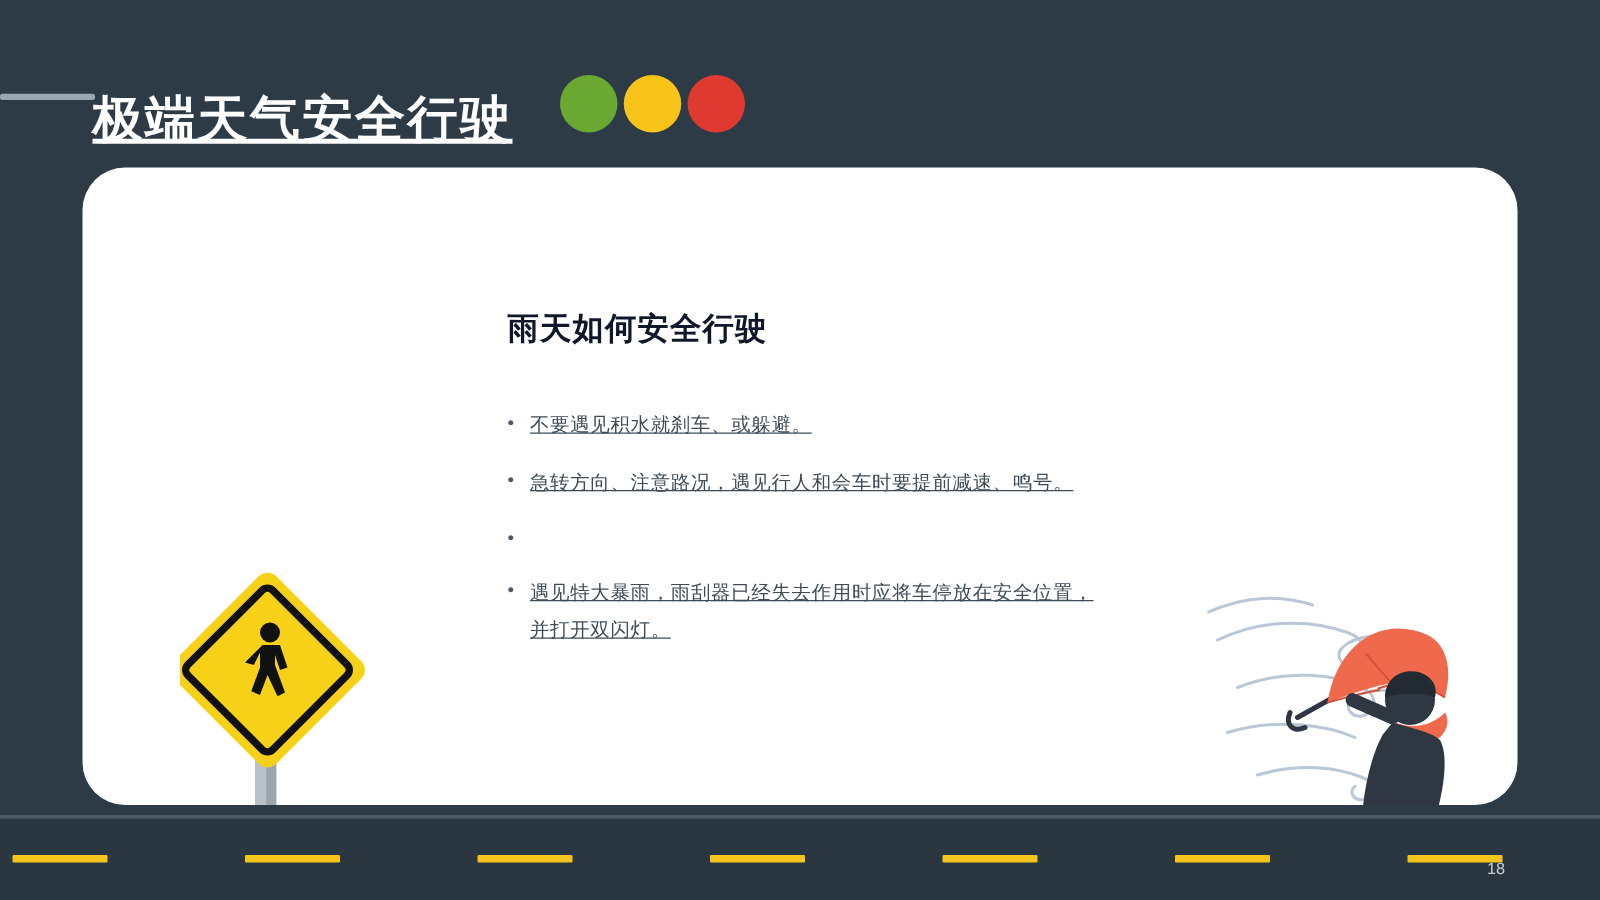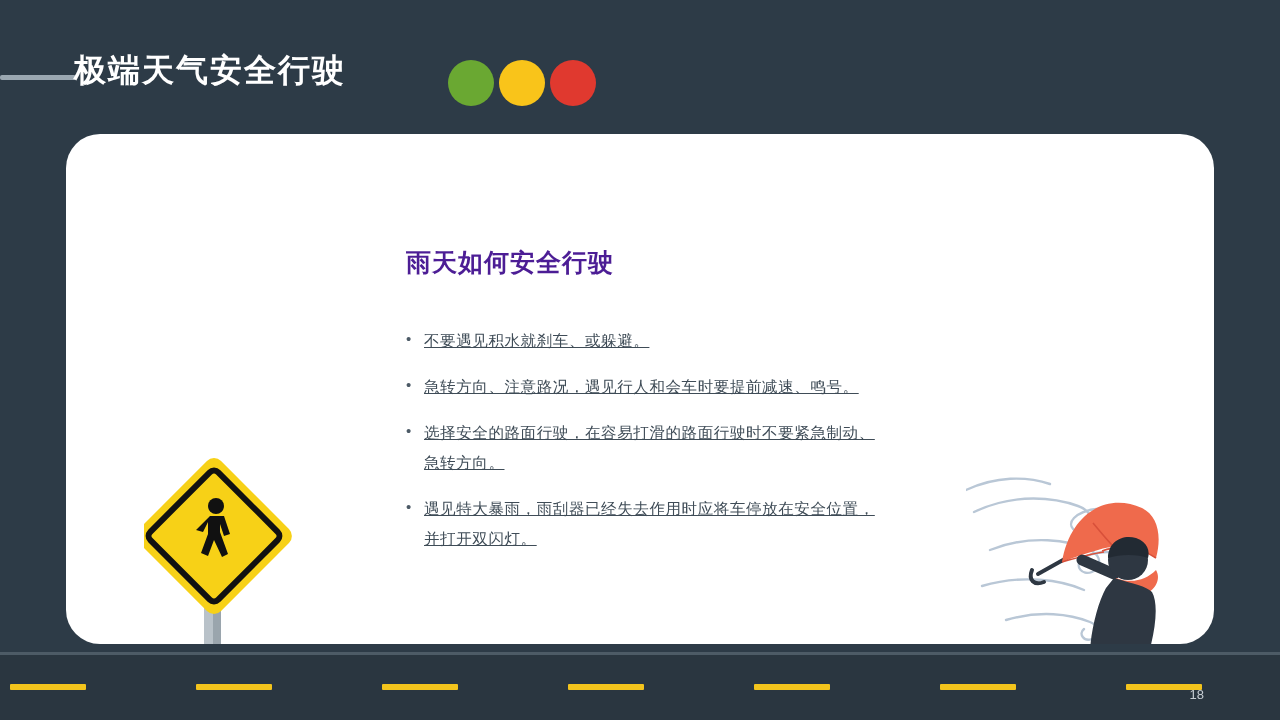--- a/index.html
+++ b/index.html
@@ -20,26 +20,27 @@
     position: absolute;
     left: 0; top: 75px;
     width: 76px; height: 5px;
     background: #9aa7b1;
     border-radius: 2px;
   }
 
   
   .slide-title {
     position: absolute;
-    left: 74px; top: 49px;
-    font-size: 32px;
+    left: 74px; top: 68px;
+    font-size: 40px;
     font-weight: bold;
     color: #ffffff;
     letter-spacing: 2px;
     white-space: nowrap;
+    text-decoration: underline;
   }
 
   
   .lights {
     position: absolute;
     left: 448px; top: 60px;
     display: flex;
     gap: 5px;
   }
   .light {
@@ -58,21 +59,21 @@
     background: #ffffff;
     border-radius: 34px;
     overflow: hidden;
   }
 
   .card-title {
     position: absolute;
     left: 340px; top: 112px;
     font-size: 25px;
     font-weight: bold;
-    color: #4c1d95;
+    color: #0f172a;
     letter-spacing: 1px;
   }
 
   .bullets {
     position: absolute;
     left: 340px; top: 192px;
     width: 600px;
   }
   .bullet {
     display: flex;
@@ -159,22 +160,20 @@
       <div class="bullet">
         <span class="bullet-dot">•</span>
         <span class="bullet-text">不要遇见积水就刹车、或躲避。</span>
       </div>
       <div class="bullet">
         <span class="bullet-dot">•</span>
         <span class="bullet-text">急转方向、注意路况，遇见行人和会车时要提前减速、鸣号。</span>
       </div>
       <div class="bullet">
         <span class="bullet-dot">•</span>
-        <span class="bullet-text">选择安全的路面行驶，在容易打滑的路面行驶时不要紧急制动、
-急转方向。</span>
       </div>
       <div class="bullet">
         <span class="bullet-dot">•</span>
         <span class="bullet-text">遇见特大暴雨，雨刮器已经失去作用时应将车停放在安全位置，
 并打开双闪灯。</span>
       </div>
     </div>
 
     <div class="art" id="art-sign">
       <svg width="160" height="330" viewBox="0 0 160 330">

